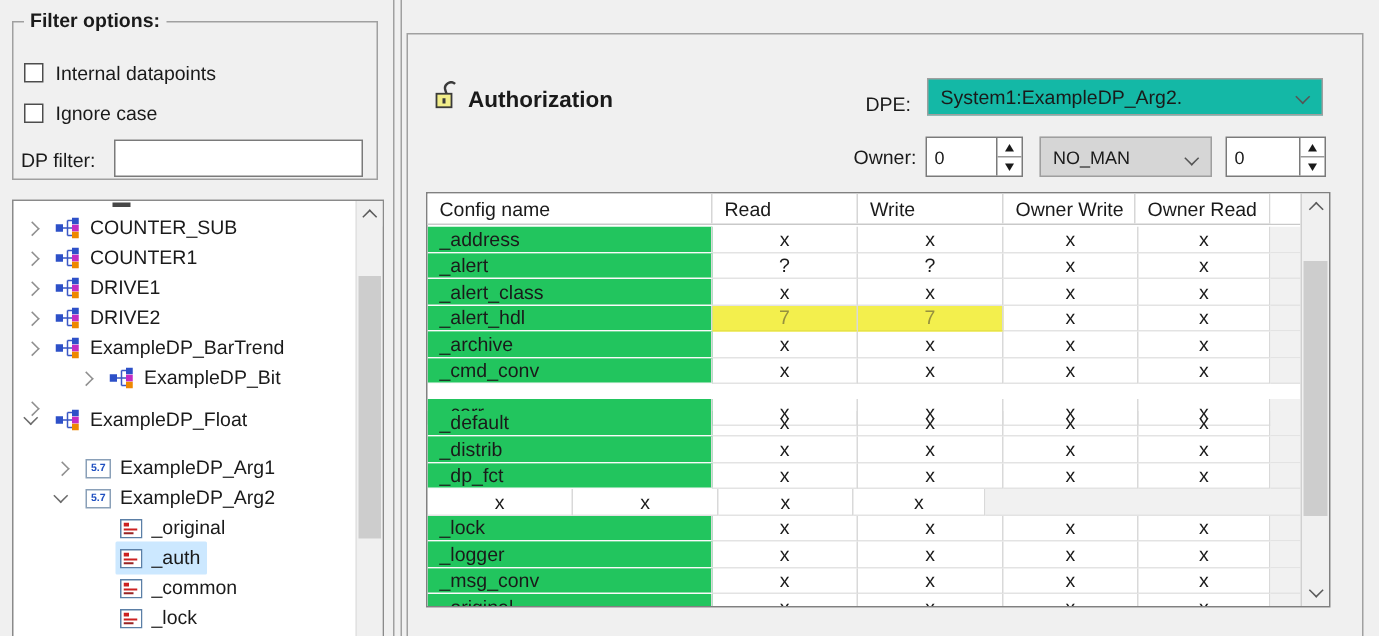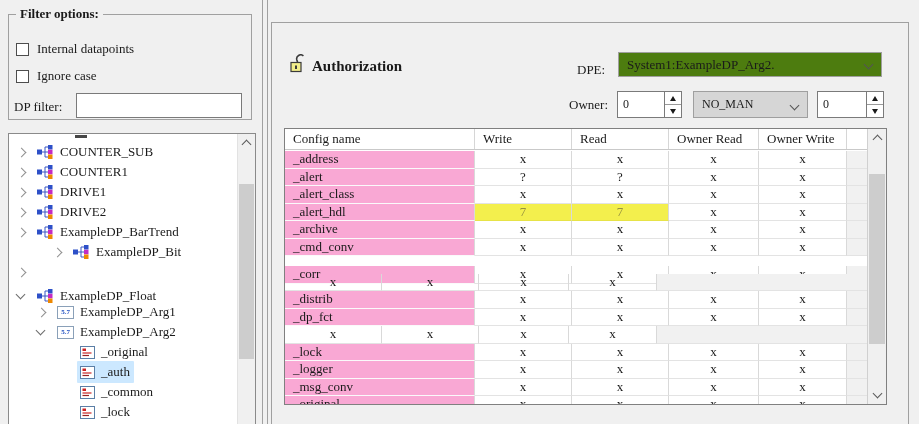--- a/index.html
+++ b/index.html
@@ -3,21 +3,21 @@
 <meta charset="utf-8">
 <style>
   * { margin:0; padding:0; box-sizing:border-box; }
   html,body { width:919px; height:424px; }
   body {
     position:relative; overflow:hidden;
     background:#f0f0f0;
     font-family:"Liberation Sans", sans-serif;
     font-size:13px; color:#1a1a1a;
   }
-  .abs { position:absolute;font-family:Liberation Serif, serif; }
+  .abs { position:absolute; }
 
   
   .groupbox { left:8px; top:14px; width:244px; height:106px; border:1px solid #a0a0a0; }
   .groupbox-title { left:16px; top:6px; background:#f0f0f0; padding:0 4px; font-weight:bold; }
   .checkbox-row { display:flex; align-items:center; gap:8px; }
   .cbx { width:13px; height:13px; background:#fff; border:1px solid #4d4d4d; flex:0 0 13px; }
   .dp-filter-label { left:14px; top:99px; }
   .dp-filter-input { left:76px; top:93px; width:166px; height:25px; border:1px solid #7a7a7a; background:#fff; font:inherit; padding:0 4px; }
 
   
@@ -49,42 +49,42 @@
   .sb-down .sb-chev { transform:rotate(45deg); margin-bottom:4px; }
   .sb-thumb { position:absolute; left:1px; right:1px; background:#cdcdcd; }
 
   
   .auth-panel { left:271px; top:22px; width:638px; height:410px; border:1px solid #a0a0a0; background:#f0f0f0; }
   .auth-title { left:40px; top:35px; font-size:15px; font-weight:bold; }
   .lock-icon { left:17px; top:31px; }
   .dpe-label { left:305px; top:39px; }
   .combo { border:1px solid #9f9f9f; display:flex; align-items:center; padding:0 24px 0 8px; position:absolute; }
   .combo .cb-arrow { position:absolute; right:9px; top:8px; width:7px; height:7px; border-right:1.5px solid #555; border-bottom:1.5px solid #555; transform:rotate(45deg); }
-  .dpe-combo { left:346px; top:29px; width:264px; height:25px; background:#4d7c0f; }
+  .dpe-combo { left:346px; top:29px; width:264px; height:25px; background:#14b8a6; }
   .owner-label { left:297px; top:74px; }
   .owner-combo { left:421px; top:68px; width:115px; height:27px; background:#d6d6d6; font-size:12px; }
   .owner-combo .cb-arrow { top:10px; }
   .spinbox { position:absolute; height:27px; background:#fff; border:1px solid #7a7a7a; display:flex; }
   .spin-left { left:345px; top:68px; width:65px; }
   .spin-right { left:545px; top:68px; width:67px; }
   .spin-val { flex:1; display:flex; align-items:center; padding-left:5px; font-size:12px; }
   .spin-btns { width:17px; border-left:1px solid #7a7a7a; display:flex; flex-direction:column; }
   .spin-btn { flex:1; display:flex; align-items:center; justify-content:center; }
   .spin-btn.up { border-bottom:1px solid #9a9a9a; }
   .tri-up { width:0; height:0; border-left:3.5px solid transparent; border-right:3.5px solid transparent; border-bottom:5px solid #1a1a1a; }
   .tri-down { width:0; height:0; border-left:3.5px solid transparent; border-right:3.5px solid transparent; border-top:5px solid #1a1a1a; }
 
   
   .auth-table { left:12px; top:105px; width:603px; height:277px; border:1px solid #808080; background:#fff; overflow:hidden; }
   .t-header { position:absolute; left:0; top:0; right:19px; height:21px; background:#fff; border-bottom:1px solid #c9c9c9; display:flex; }
   .th { padding:0 4px 0 8px; display:flex; align-items:center; border-right:1px solid #d6d6d6; overflow:hidden; white-space:nowrap; }
   .t-body { position:absolute; left:0; top:22px; right:19px; bottom:0; overflow:hidden; }
   .t-row { position:absolute; left:0; width:100%; height:17.5px; display:flex; }
   .td { border-right:1px solid #d9d9d9; border-bottom:1px solid #e3e3e3; display:flex; align-items:center; overflow:hidden; white-space:nowrap; }
-  .td.name { background:#f9a8d4; padding-left:8px; border-bottom-color:#fafafa; }
+  .td.name { background:#22c55e; padding-left:8px; border-bottom-color:#fafafa; }
   .td.val  { justify-content:center; }
   .td.filler { background:#f1f1f1; border-right:none; }
   .c0{width:190px;} .c1{width:97px;} .c2{width:97px;} .c3{width:90px;} .c4{width:88px;} .c5{flex:1;}
   .th.c5{background:#fff; border-right:none;}
   .hl { background:#f3ef4d; color:#96913f; border-bottom-color:#e7e348; }
   .t-scroll { position:absolute; top:0; right:0; bottom:0; width:19px; background:#f0f0f0; border-left:1px solid #d0d0d0; }
 </style>
 </head>
 <body>
 
@@ -220,21 +220,21 @@
 
       <span class="tree-label">ExampleDP_Bit</span>
     </span>
   </div>
       <div class="tree-row lv0" style="top: 128px;">
     <span class="expander collapsed" style="display: flex;">
           <span class="chev"></span>
         </span>
 
   </div>
-      <div class="tree-row lv0" style="top: 152px;">
+      <div class="tree-row lv0" style="top: 136px;">
 
     <span class="expander expanded" style="display: flex;">
           <span class="chev"></span>
         </span>
     <span class="tree-sel">
       <span class="ticon icon-dp" style="display: inline-flex;">
         <svg width="17" height="14" viewBox="0 0 17 14">
           <path d="M3 7 H8 M8 2 V12 M8 2 H11 M8 7 H11 M8 12 H11" stroke="#3a57c4" stroke-width="1" fill="none"></path>
           <rect x="0" y="4.5" width="5" height="5" fill="#2d50c8"></rect>
           <rect x="11" y="0" width="4.5" height="4.5" fill="#2d50c8"></rect>
@@ -384,24 +384,24 @@
         </span>
       <span class="spin-btn">
           <span class="tri-down"></span>
         </span>
     </span>
   </div>
 
   <div class="abs auth-table">
     <div class="t-header">
       <div class="th c0">Config name</div>
+      <div class="th c1">Read</div>
       <div class="th c2">Write</div>
-      <div class="th c1">Read</div>
+      <div class="th c4">Owner Write</div>
       <div class="th c3">Owner Read</div>
-      <div class="th c4">Owner Write</div>
       <div class="th c5"></div>
     </div>
     <div class="t-body">
         <div class="t-row" style="top: 0px;">
     <div class="td name c0">_address</div>
     <div class="td val c1">x</div>
     <div class="td val c2">x</div>
     <div class="td val c3">x</div>
     <div class="td val c4">x</div>
     <div class="td filler c5"></div>
@@ -448,20 +448,21 @@
   </div>
         <div class="t-row" style="top: 115px;">
     <div class="td name c0">_corr</div>
     <div class="td val c1">x</div>
     <div class="td val c2">x</div>
     <div class="td val c3">x</div>
     <div class="td val c4">x</div>
     <div class="td filler c5"></div>
   </div>
         <div class="t-row" style="top: 122.5px;">
+    <div class="td name c0">_default</div>
     <div class="td val c1">x</div>
     <div class="td val c2">x</div>
     <div class="td val c3">x</div>
     <div class="td val c4">x</div>
     <div class="td filler c5"></div>
   </div>
         <div class="t-row" style="top: 140px;">
     <div class="td name c0">_distrib</div>
     <div class="td val c1">x</div>
     <div class="td val c2">x</div>

